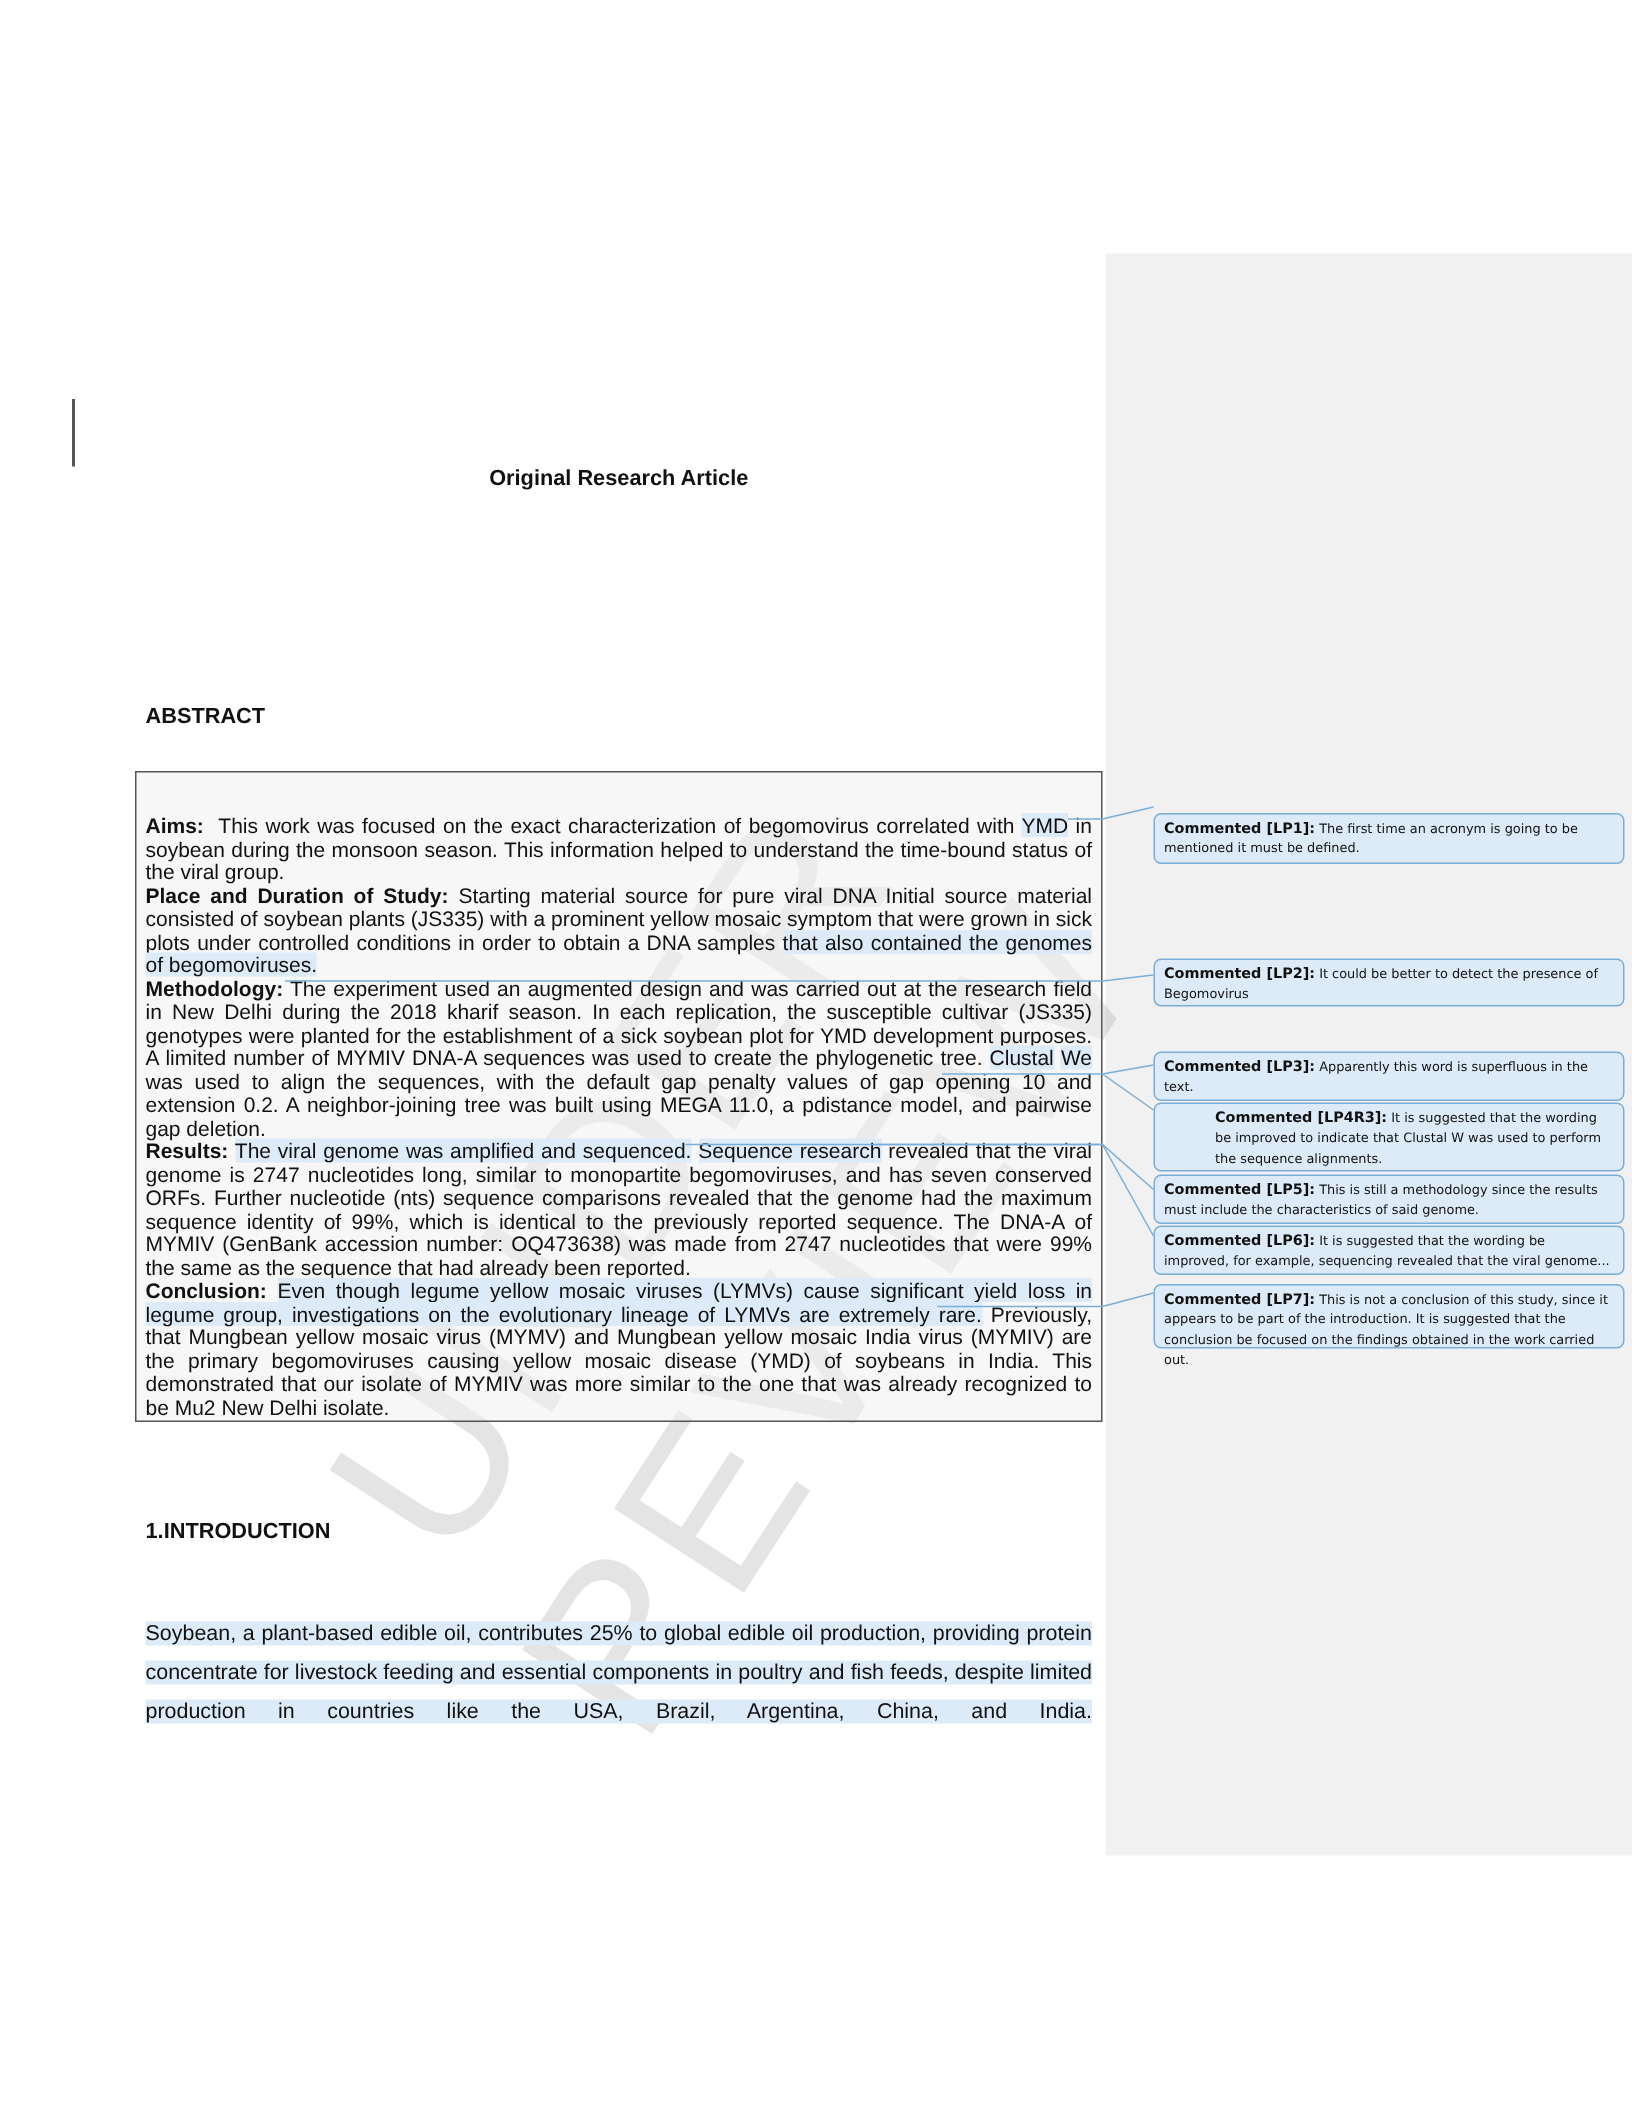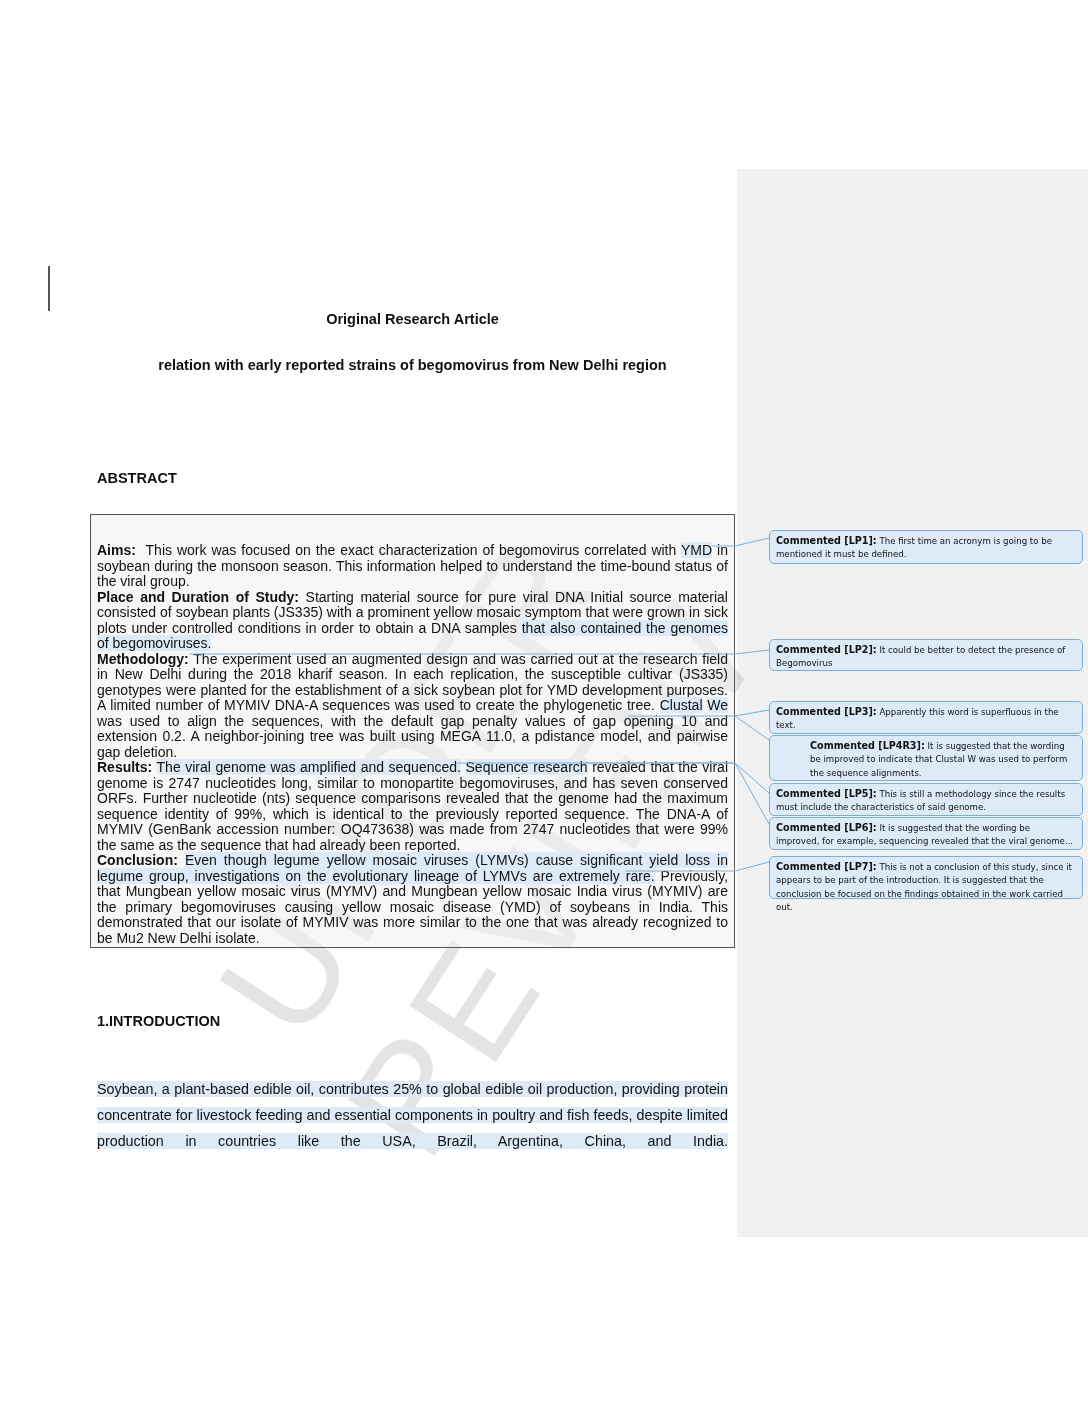--- a/index.html
+++ b/index.html
@@ -66,21 +66,20 @@
 <body>
 
 <div class="margin-panel"></div>
 <div class="change-bar"></div>
 
 <div class="watermark"><span>UNDER REVIEW</span></div>
 
 <div class="content">
   <div class="article-type">Original Research Article</div>
   <div class="title">
-    <div>relation with early reported strains of begomovirus from New Delhi region</div>
   </div>
   <div class="abstract-heading">ABSTRACT</div>
   <div class="intro-heading">1.INTRODUCTION</div>
   <div class="intro-text"><span>Soybean, a plant-based edible oil, contributes 25% to global edible oil production, providing protein concentrate for livestock feeding and essential components in poultry and fish feeds, despite limited production in countries like the USA, Brazil, Argentina, China, and India.</span></div>
 </div>
 
 <div class="abstract-box">
   <div class="abstract-text">
     <p><b>Aims:</b><span style="white-space:pre-wrap">  This work was focused on the exact characterization of begomovirus correlated with </span><span class="hl">YMD</span><span> in soybean during the monsoon season. This information helped to understand the time-bound status of the viral group.</span></p>
     <p><b>Place and Duration of Study:</b><span> Starting material source for pure viral DNA Initial source material consisted of soybean plants (JS335) with a prominent yellow mosaic symptom that were grown in sick plots under controlled conditions in order to obtain a DNA samples </span><span class="hl">that also contained the genomes of begomoviruses.</span></p>
@@ -93,21 +92,21 @@
 <svg class="connectors" width="1088" height="1408">
   <polyline points="712,546 735,546 769,538" fill="none" stroke="#7aaed8" stroke-width="1"></polyline>
   <polyline points="190,654 735,654 769,650" fill="none" stroke="#7aaed8" stroke-width="1"></polyline>
   <polyline points="628,716 735,716 769,710" fill="none" stroke="#7aaed8" stroke-width="1"></polyline>
   <polyline points="735,716 769,740" fill="none" stroke="#7aaed8" stroke-width="1"></polyline>
   <polyline points="457,763 735,763 769,793" fill="none" stroke="#7aaed8" stroke-width="1"></polyline>
   <polyline points="585,763 735,763 769,824" fill="none" stroke="#7aaed8" stroke-width="1"></polyline>
   <polyline points="625,871 735,871 769,862" fill="none" stroke="#7aaed8" stroke-width="1"></polyline>
 </svg>
 
-<div class="comment" style="top:530px;height:34px;">
+<div class="comment" style="top:542px;height:34px;">
   <span class="c-label">Commented [LP1]:</span>
   <span>The first time an acronym is going to be mentioned it must be defined.</span>
 </div>
 <div class="comment" style="top:639px;height:32px;">
   <span class="c-label">Commented [LP2]:</span>
   <span>It could be better to detect the presence of Begomovirus</span>
 </div>
 <div class="comment" style="top:701px;height:33px;">
   <span class="c-label">Commented [LP3]:</span>
   <span>Apparently this word is superfluous in the text.</span>

